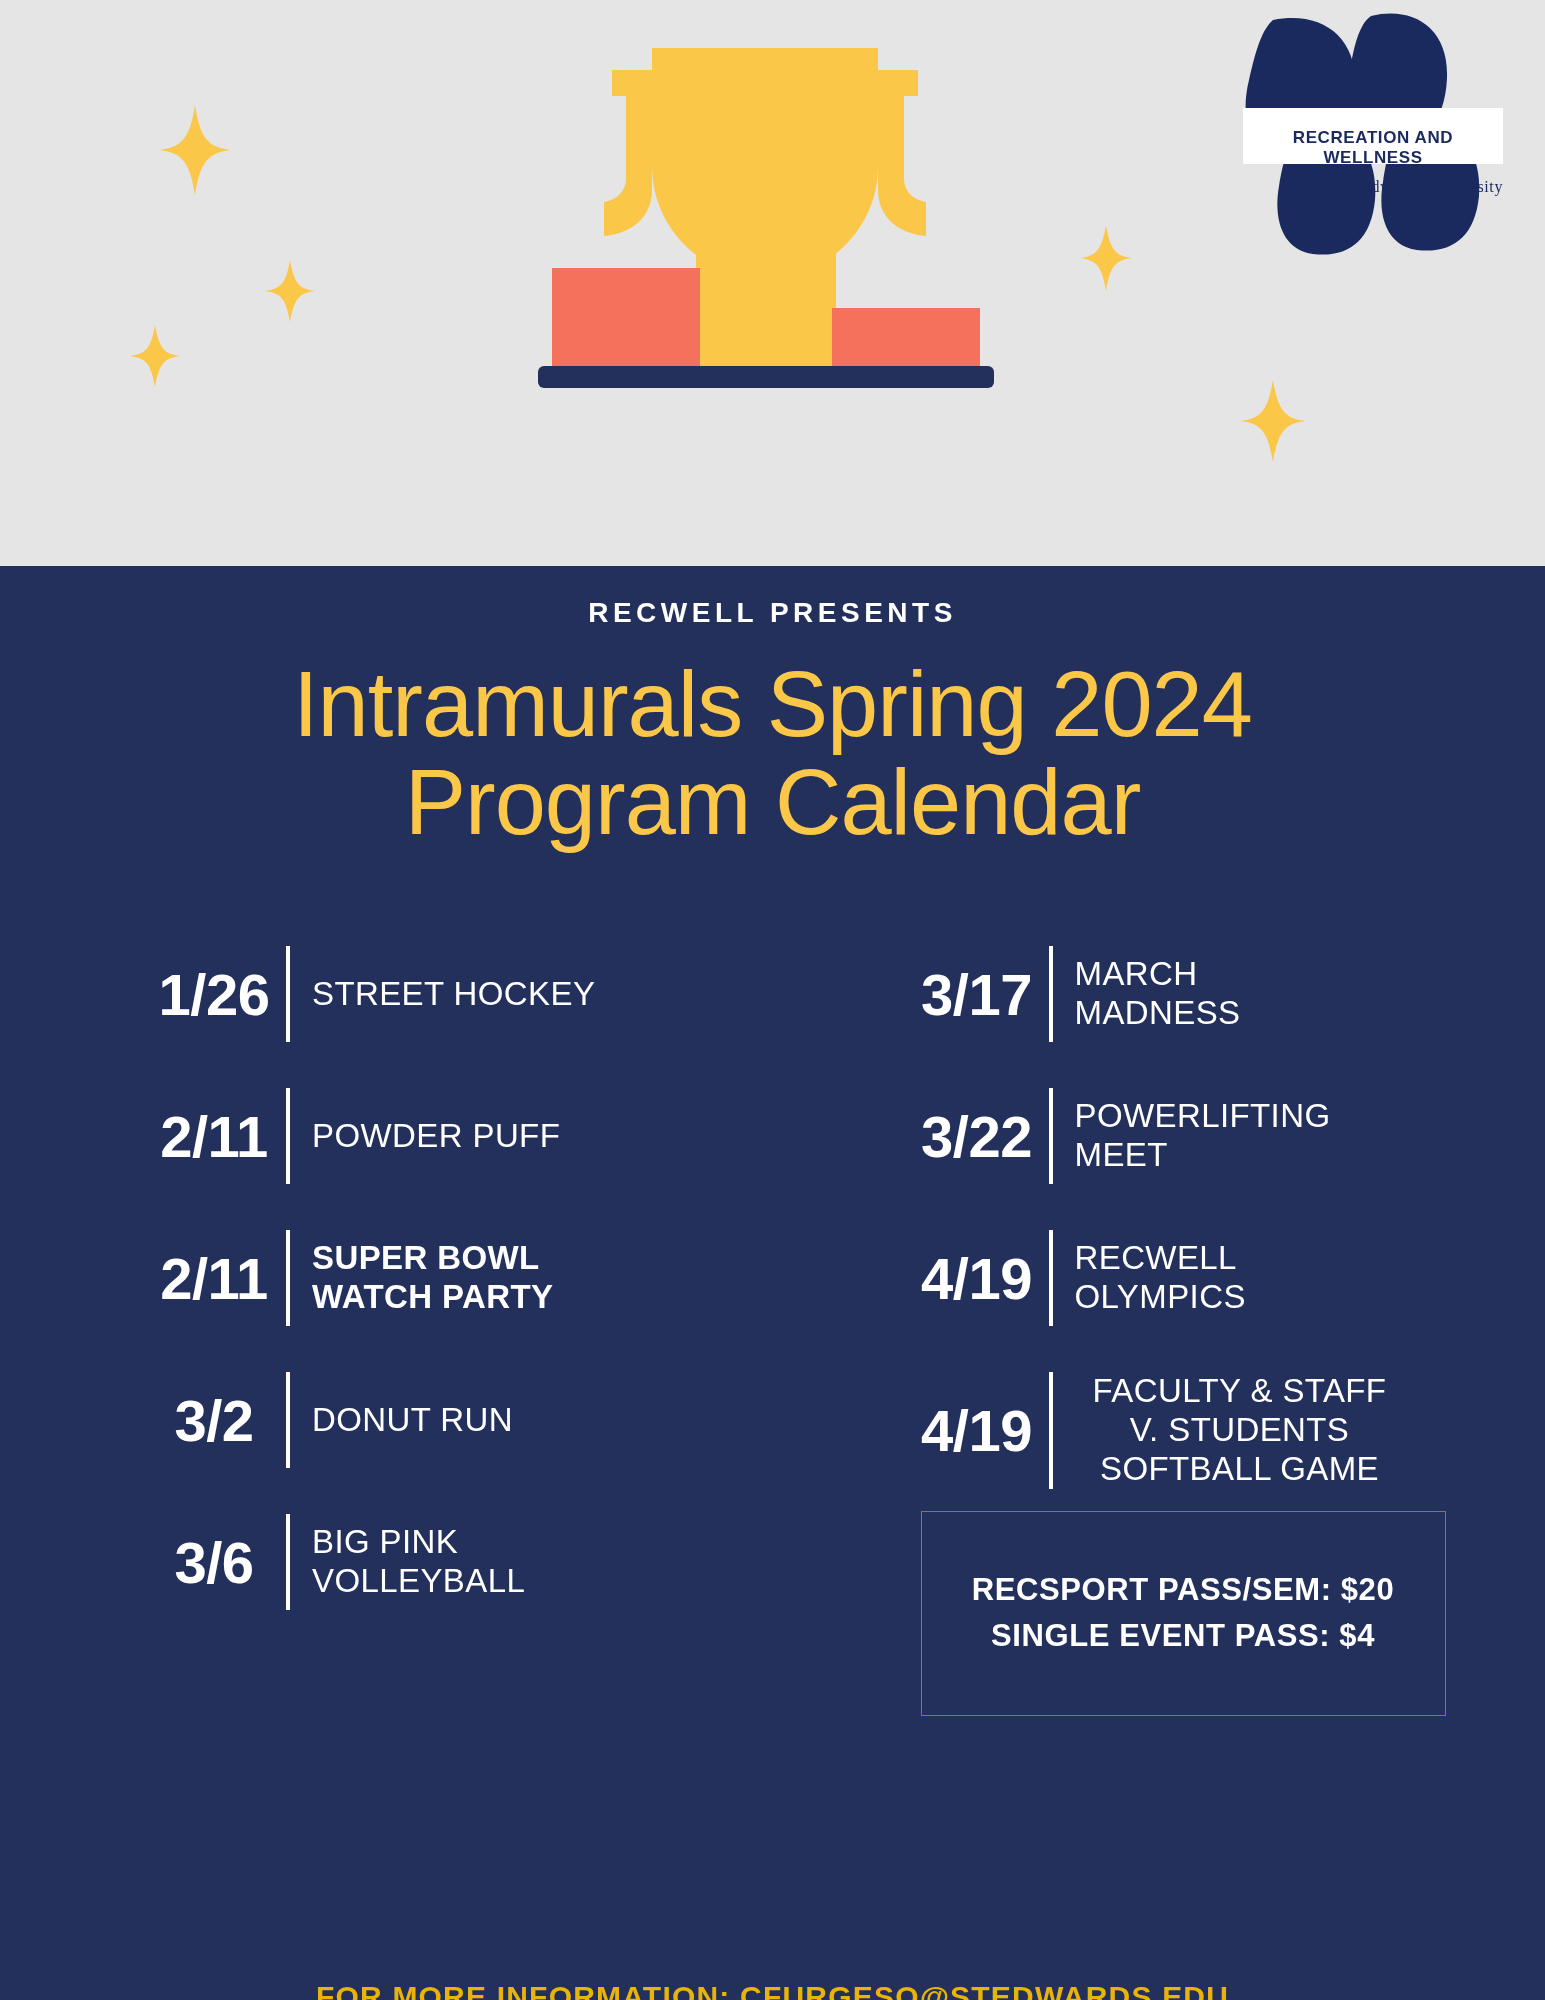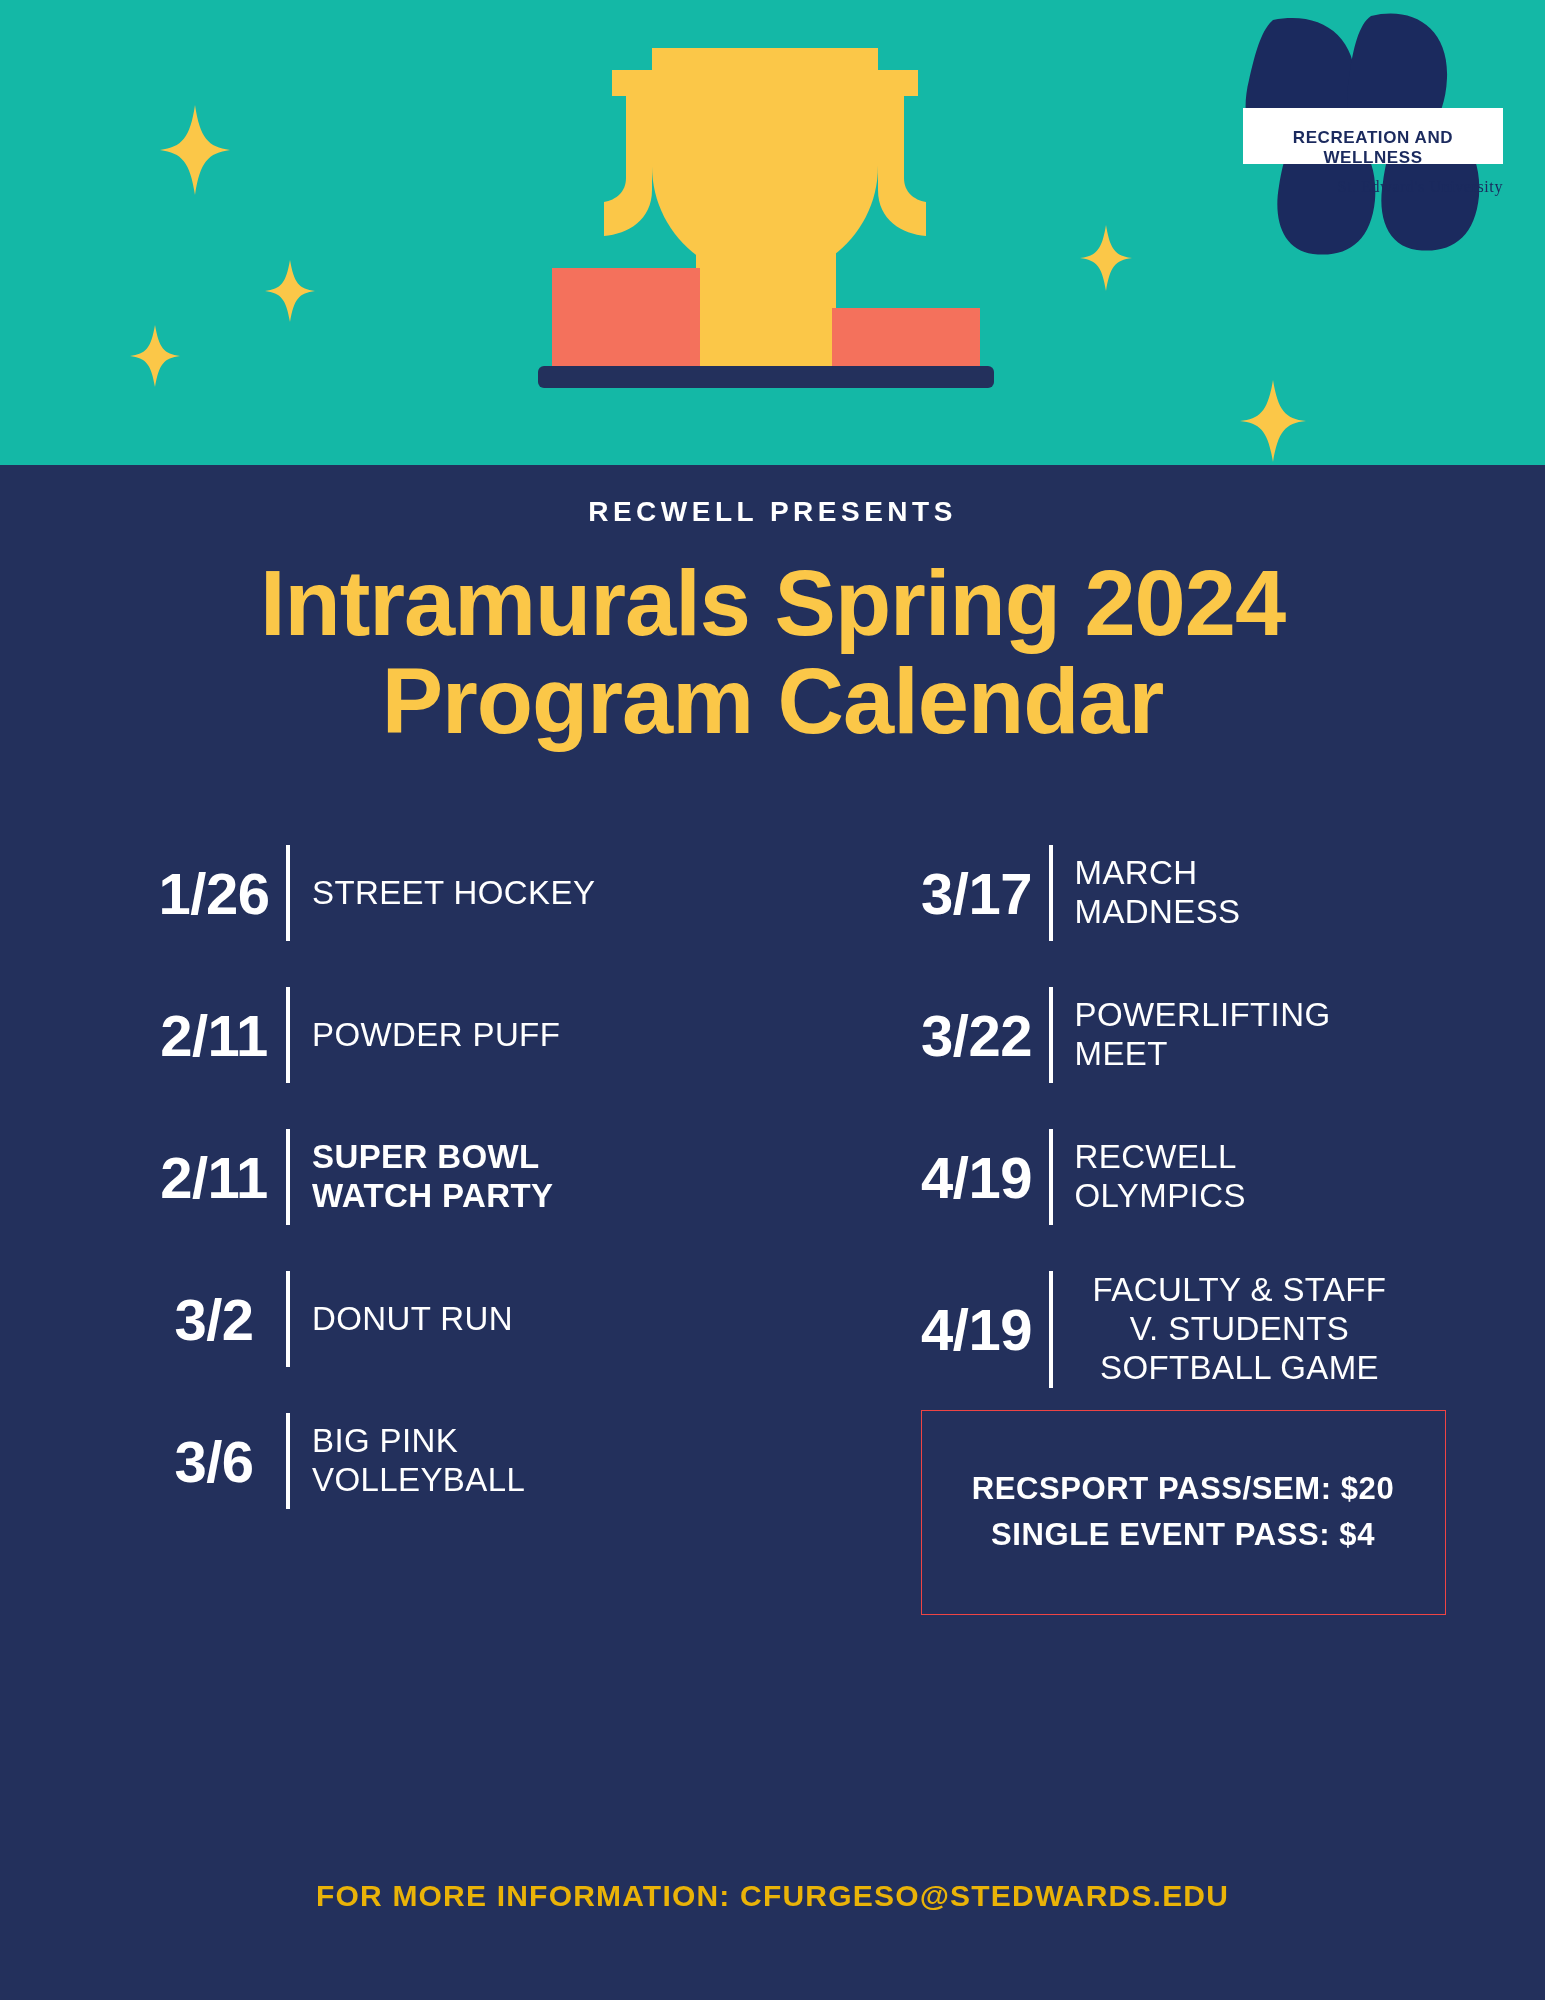--- a/index.html
+++ b/index.html
@@ -12,22 +12,22 @@
     background: #23305c;
     font-family: "Liberation Sans", sans-serif;
     overflow: hidden;
     position: relative;
   }
 
   
   .hero {
     position: relative;
     width: 100%;
-    height: 465px;
-    background: #14b8a6;
+    height: 566px;
+    background: #e5e5e5;
     overflow: hidden;
   }
   .spark {
     position: absolute;
     width: 0;
     height: 0;
   }
   .spark svg { display: block; }
 
   
@@ -84,21 +84,21 @@
     font-size: 28px;
     letter-spacing: 4.5px;
     font-weight: bold;
     padding-top: 31px;
   }
 
   .title {
     text-align: center;
     color: #fbc748;
     font-size: 92px;
-    font-weight: bold;
+    font-weight: normal;
     line-height: 1.07;
     letter-spacing: -1px;
     margin-top: 26px;
   }
 
   
   .columns {
     position: absolute;
     top: 380px;
     left: 0;

